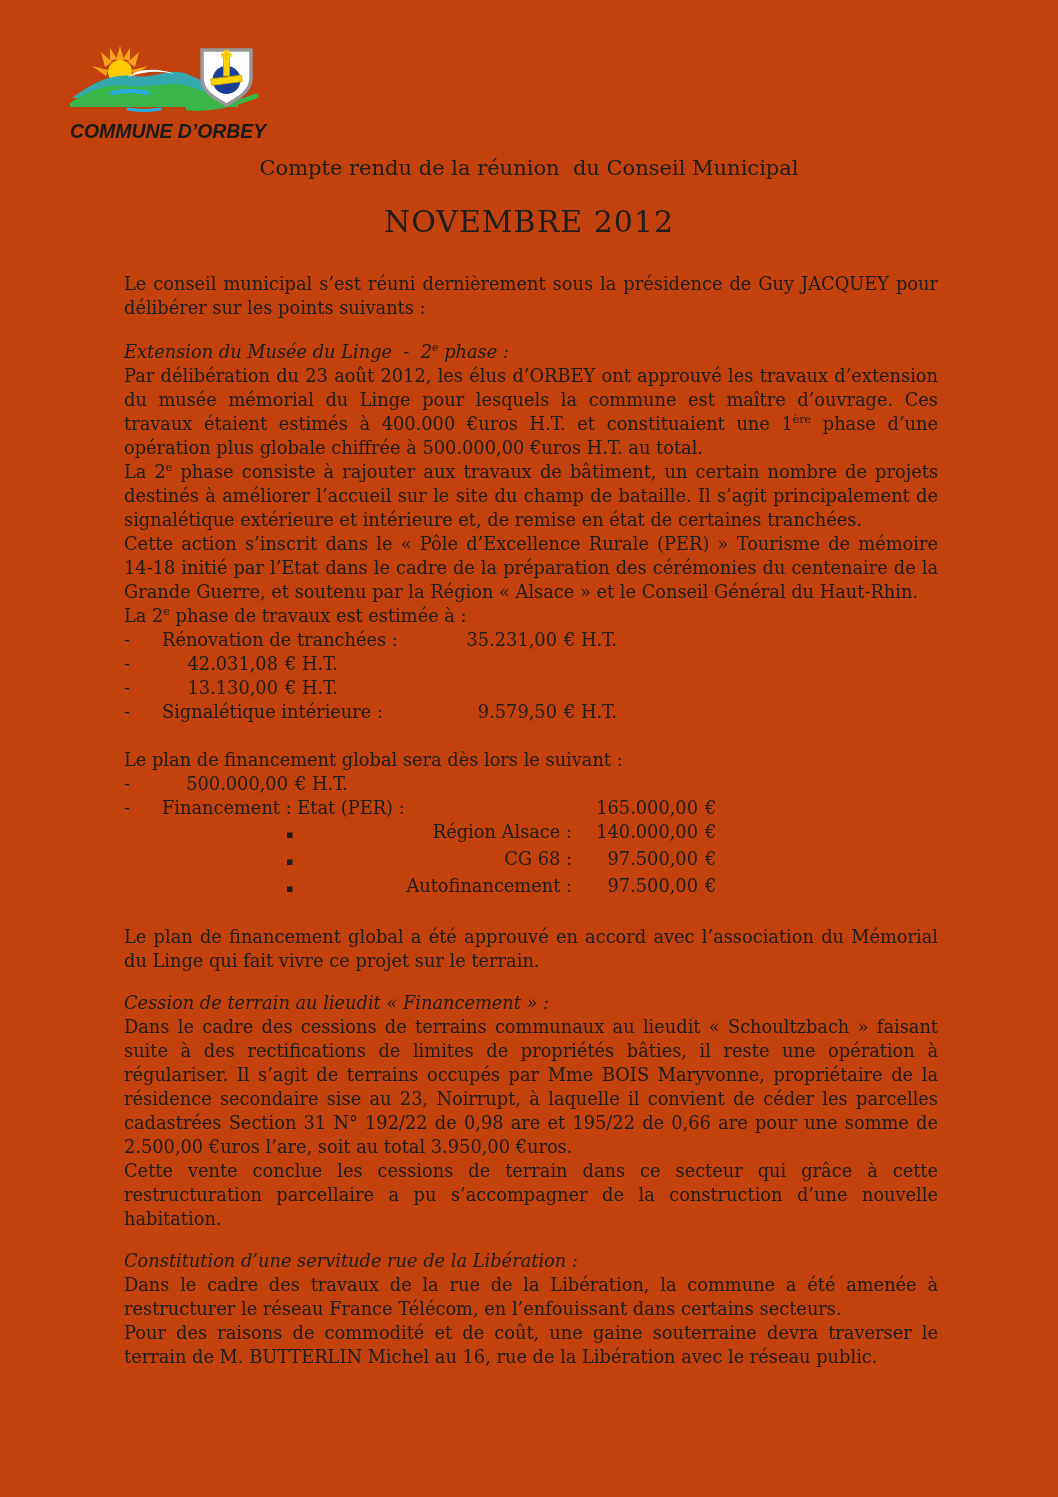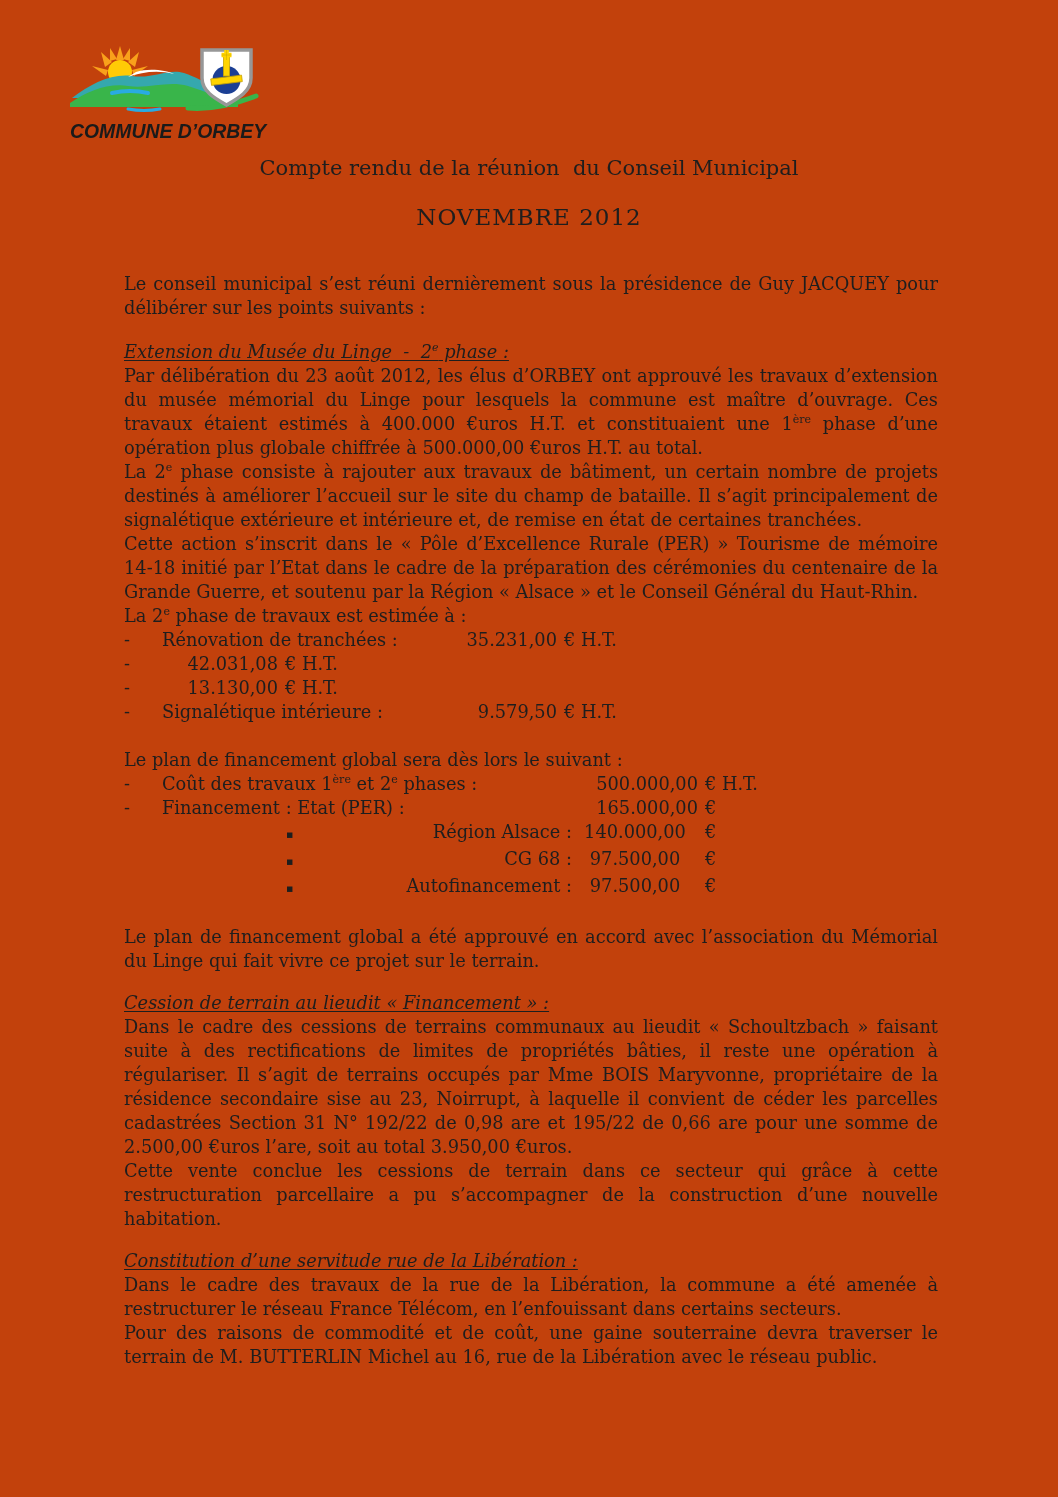--- a/index.html
+++ b/index.html
@@ -22,47 +22,46 @@
     font-size:20px;letter-spacing:0px;color:#1a1a1a;
     transform:scaleX(0.97);transform-origin:left;
     white-space:nowrap;
   }
   .doc-title{
     position:absolute;top:156px;left:0;width:100%;
     text-align:center;font-size:21px;white-space:pre-wrap;
   }
   .doc-subtitle{
     position:absolute;top:204px;left:0;width:100%;
-    text-align:center;font-size:23px;letter-spacing:1px;
+    text-align:center;font-size:30px;letter-spacing:1px;
   }
   
   .doc{
     position:absolute;left:124px;top:272px;width:814px;
     font-size:17.8px;line-height:24px;
   }
   .para{margin:0;text-align:justify;}
   .heading{
     font-style:italic;
-    text-decoration:underline;
     text-underline-offset:2px;
     white-space:pre-wrap;
   }
   sup{font-size:0.62em;line-height:0;vertical-align:super;}
   .spacer{width:100%;}
   .row{display:flex;align-items:baseline;}
   .row .marker{flex:0 0 38px;}
   .row .label{white-space:pre-wrap;}
   .dash1 .label{flex:0 0 279px;}
   .dash1 .amount{flex:0 0 116px;text-align:right;}
   .dash2 .label{flex:0 0 410px;}
   .dash2 .amount{flex:0 0 126px;text-align:right;}
   .sub{padding-left:162px;}
   .sub .marker{flex:0 0 36px;font-size:11px;}
   .sub .label{flex:0 0 250px;text-align:right;}
-  .sub .amount{flex:0 0 126px;text-align:center;}
+  .sub .amount{flex:0 0 126px;text-align:right;}
   .suffix{margin-left:7px;white-space:nowrap;}
 </style>
 </head>
 <body>
 
 <div class="page">
 
   <div class="logo-wrap">
     <svg width="190" height="68" viewBox="0 0 190 68" aria-hidden="true">
 
@@ -132,21 +131,20 @@
       <div class="row dash1">
         <span class="marker">-</span>
         <span class="label">Signalétique intérieure :</span>
         <span class="amount">9.579,50</span>
         <span class="suffix">€ H.T.</span>
       </div>
       <div class="spacer" style="height: 24px;"></div>
       <p class="para">Le plan de financement global sera dès lors le suivant :</p>
       <div class="row dash2">
         <span class="marker">-</span>
-        <span class="label">Coût des travaux 1<sup>ère</sup> et 2<sup>e</sup> phases :</span>
         <span class="amount">500.000,00</span>
         <span class="suffix">€ H.T.</span>
       </div>
       <div class="row dash2">
         <span class="marker">-</span>
         <span class="label">Financement : Etat (PER) :</span>
         <span class="amount">165.000,00</span>
         <span class="suffix">€</span>
       </div>
       <div class="row sub">

